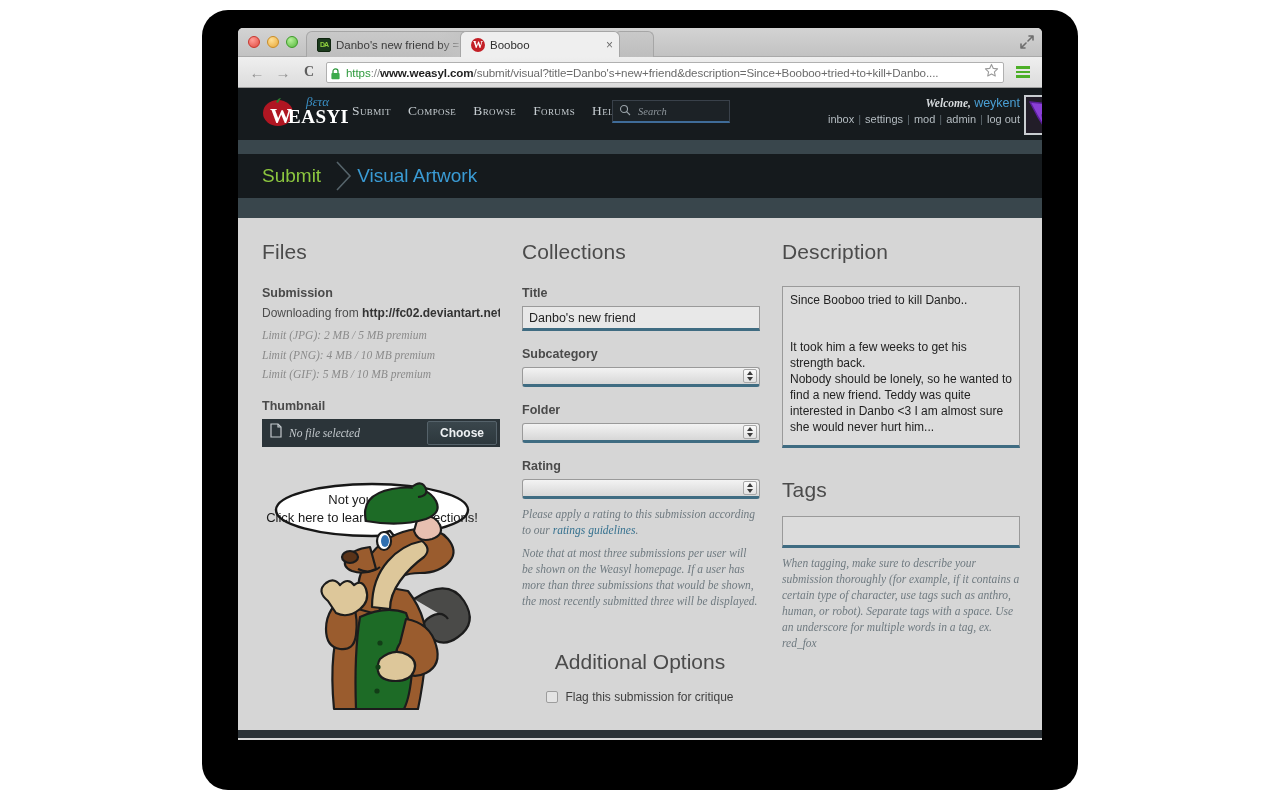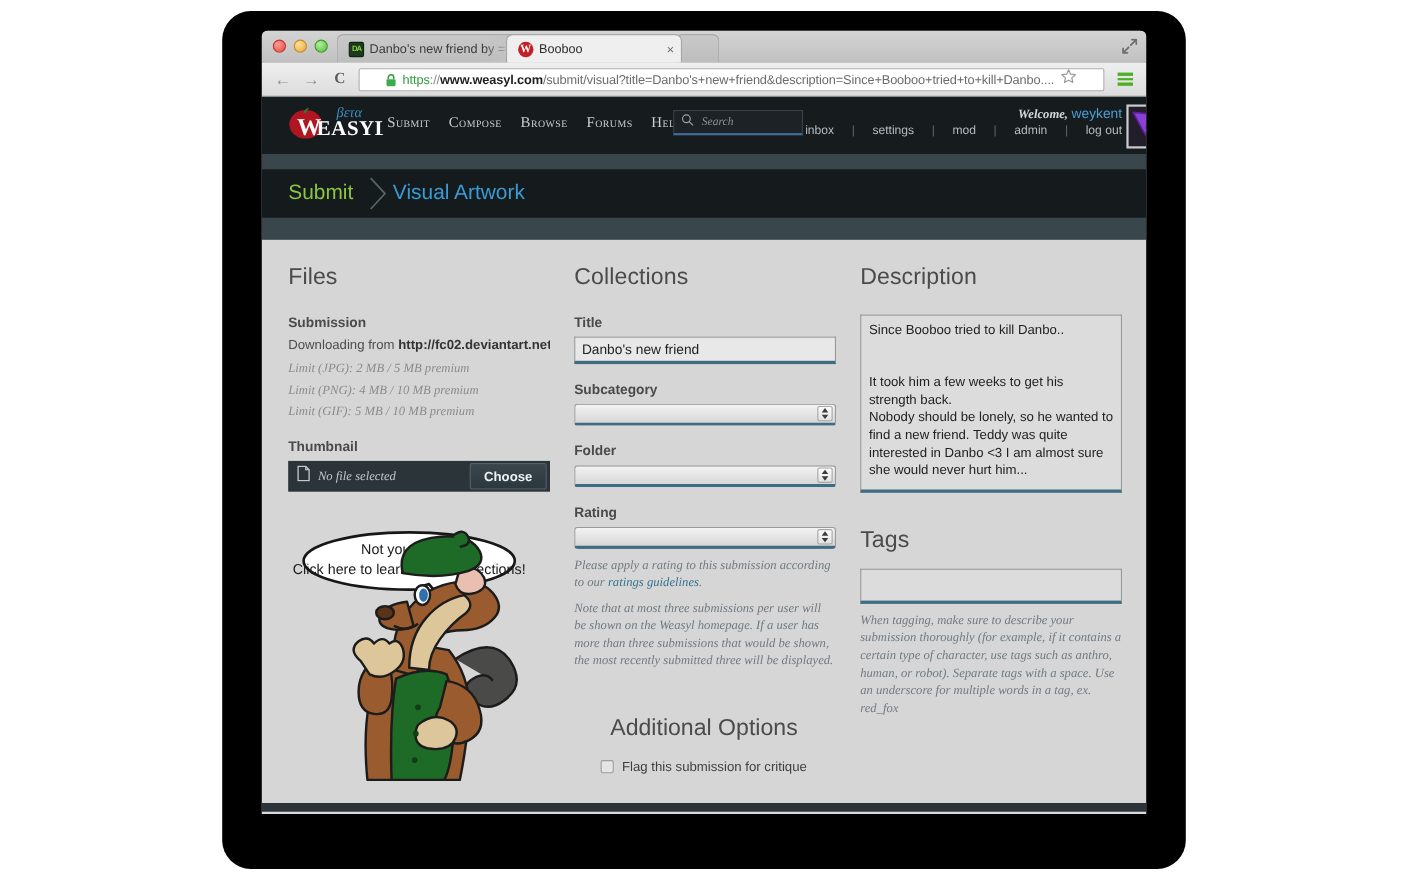--- a/index.html
+++ b/index.html
@@ -104,21 +104,21 @@
     display: flex; align-items: center;
   }
   .navbtn { width: 22px; color: #909090; text-align: center; font-size: 15px;
             margin-left: 4px; }
   #btn-back { margin-left: 8px; }
   #btn-reload { color: #5d5d5d; font-size: 14px; font-weight: bold;
                 font-family: "Liberation Serif", serif; }
   #omnibox {
     flex: 1 1 auto; height: 21px; margin: 0 8px 0 6px;
     background: #ffffff; border: 1px solid #b0b0b0; border-radius: 2px;
-    display: flex; align-items: center; padding: 0 20px;
+    display: flex; align-items: center; padding: 0 0;
     position: relative; overflow: hidden;
   }
   #lock-icon { width: 11px; height: 12px; margin: 0 5px 0 3px; flex: 0 0 11px; }
   #url-text {
     font-size: 11.6px; color: #444; white-space: nowrap; overflow: hidden;
     letter-spacing: -0.1px; flex: 1 1 auto;
   }
   #star-icon { margin-left: auto; padding: 0 4px; color: #8d8d8d; flex: 0 0 auto; }
   #menu-icon { width: 22px; margin-right: 8px; display: flex; flex-direction: column;
                gap: 2px; align-items: center; }
@@ -166,21 +166,21 @@
     color: #9aa3a9; font-size: 10.5px; font-style: italic;
     font-family: "Liberation Serif", serif; width: 100%;
   }
   #search-box input::placeholder { color: #8d959b; font-style: italic; }
 
   #user-area { position: absolute; right: 22px; top: 8px; text-align: right; }
   #welcome-line { font-size: 11.5px; color: #d6dadd; margin-bottom: 3px; }
   #welcome-line .w { font-style: italic; font-family: "Liberation Serif", serif;
                      font-weight: bold; }
   #welcome-line .uname { color: #4a9fd4; font-size: 12.5px; }
-  #userlinks { display: flex; gap: 16px; justify-content: flex-end; font-size: 11px; }
+  #userlinks { display: flex; gap: 4px; justify-content: flex-end; font-size: 11px; }
   #userlinks a { color: #b4bcc1; text-decoration: none; }
   #userlinks .sep { color: #5c666c; }
   #avatar {
     position: absolute; right: -44px; top: -1px;
     width: 40px; height: 40px;
     background: #221d28; border: 2px solid #c9cdd0;
   }
 
   
   #band-top { height: 14px; background: #39464c; }

